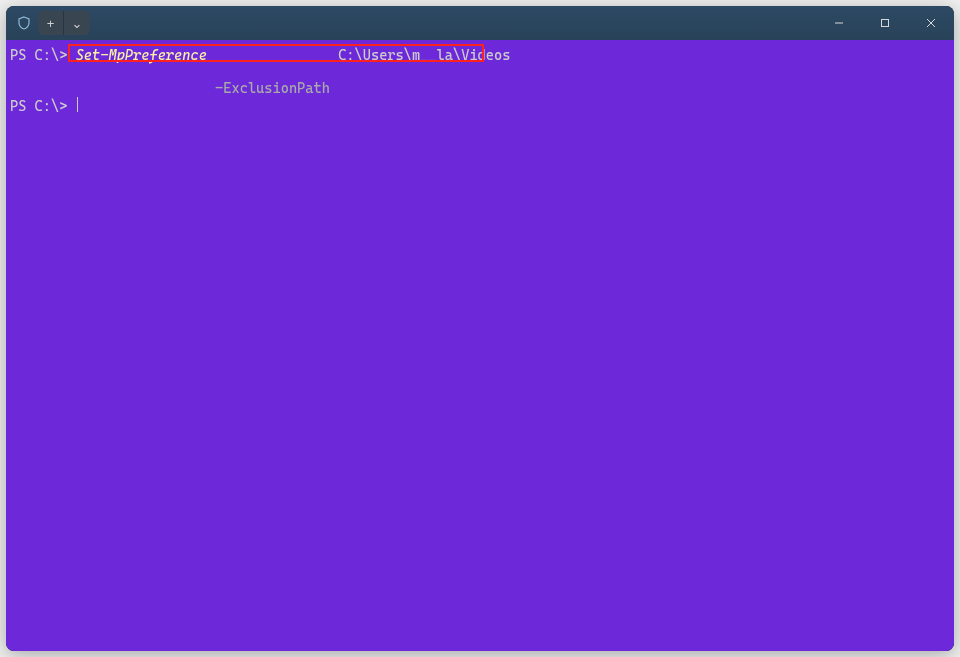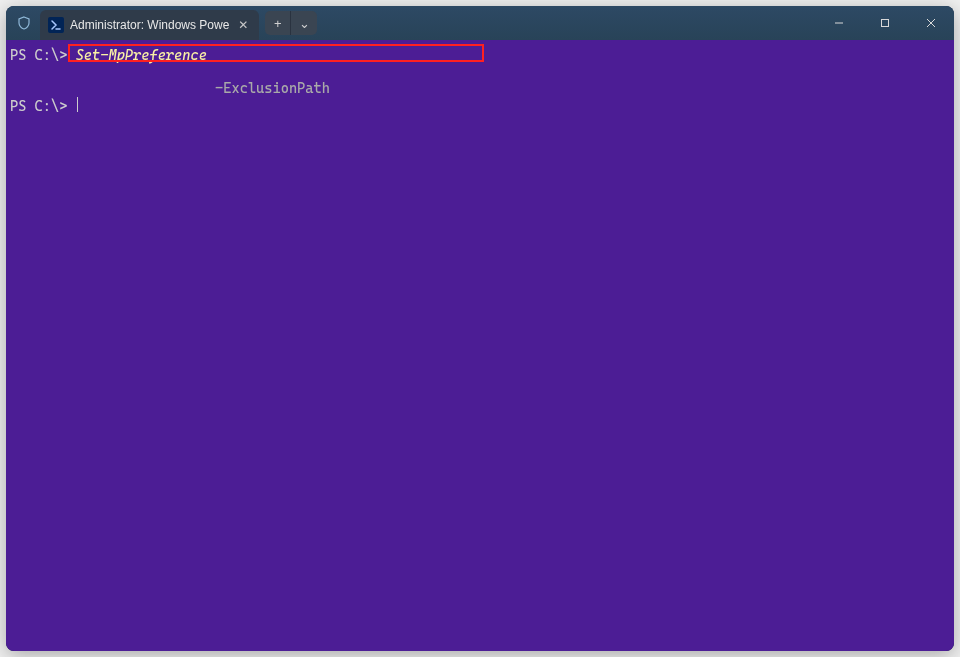--- a/index.html
+++ b/index.html
@@ -113,21 +113,21 @@
       width: 46px;
       height: 34px;
       display: flex;
       align-items: center;
       justify-content: center;
       color: #d8d8d8;
       cursor: pointer;
     }
     .terminal {
       flex: 1;
-      background: #4c1d95;
+      background: #6d28d9;
       padding: 6px 4px;
       font-family: 'Cascadia Mono', 'Consolas', monospace;
       font-size: 14px;
       line-height: 18px;
       color: #cccccc;
       position: relative;
     }
     .line {
       display: flex;
       white-space: pre;
@@ -153,29 +153,20 @@
 </head>
 <body>
 
 <div class="window">
   <div class="titlebar">
     <span class="shield-icon">
       <svg width="14" height="14" viewBox="0 0 14 14">
         <path d="M7 1 L12 3 L12 7 C12 10 9.5 12.5 7 13 C4.5 12.5 2 10 2 7 L2 3 Z" fill="none" stroke="#8fb8d8" stroke-width="1.2"></path>
       </svg>
     </span>
-    <div class="tab">
-      <span class="tab-icon">
-        <svg width="12" height="12" viewBox="0 0 12 12">
-          <path d="M2 2 L6 6 L2 10 M6 10 L10 10" stroke="#a8c8ff" stroke-width="1.5" fill="none" stroke-linecap="round"></path>
-        </svg>
-      </span>
-      <span class="tab-title">Administrator: Windows Powe</span>
-      <span class="tab-close">✕</span>
-    </div>
     <div class="tab-actions">
       <span class="tab-new">+</span>
       <span class="tab-dropdown">⌄</span>
     </div>
     <div class="window-controls">
       <div class="win-btn">
         <svg width="10" height="10" viewBox="0 0 10 10">
             <path d="M1 5 L9 5" stroke="currentColor" stroke-width="1"></path>
           </svg>
       </div>
@@ -187,16 +178,16 @@
       <div class="win-btn close-btn">
         <svg width="10" height="10" viewBox="0 0 10 10">
             <path d="M1 1 L9 9 M9 1 L1 9" stroke="currentColor" stroke-width="1"></path>
           </svg>
       </div>
     </div>
   </div>
 
   <div class="terminal">
     <div class="highlight-box" style="top:4px; left:62px; width:416px; height:18px;"></div>
-    <div class="line"><span class="prompt">PS C:\&gt; </span><span class="cmd-cmdlet">Set-MpPreference</span><span class="cmd-param"> -ExclusionPath </span></div>
+    <div class="line"><span class="prompt">PS C:\&gt; </span><span class="cmd-cmdlet">Set-MpPreference</span><span class="cmd-param"> -ExclusionPath </span><span class="cmd-arg">C:\Users\m__la\Videos</span></div>
     <div class="line"><span class="prompt">PS C:\&gt; </span><span class="cursor"></span></div>
   </div>
 </div>
 
 </body></html>

